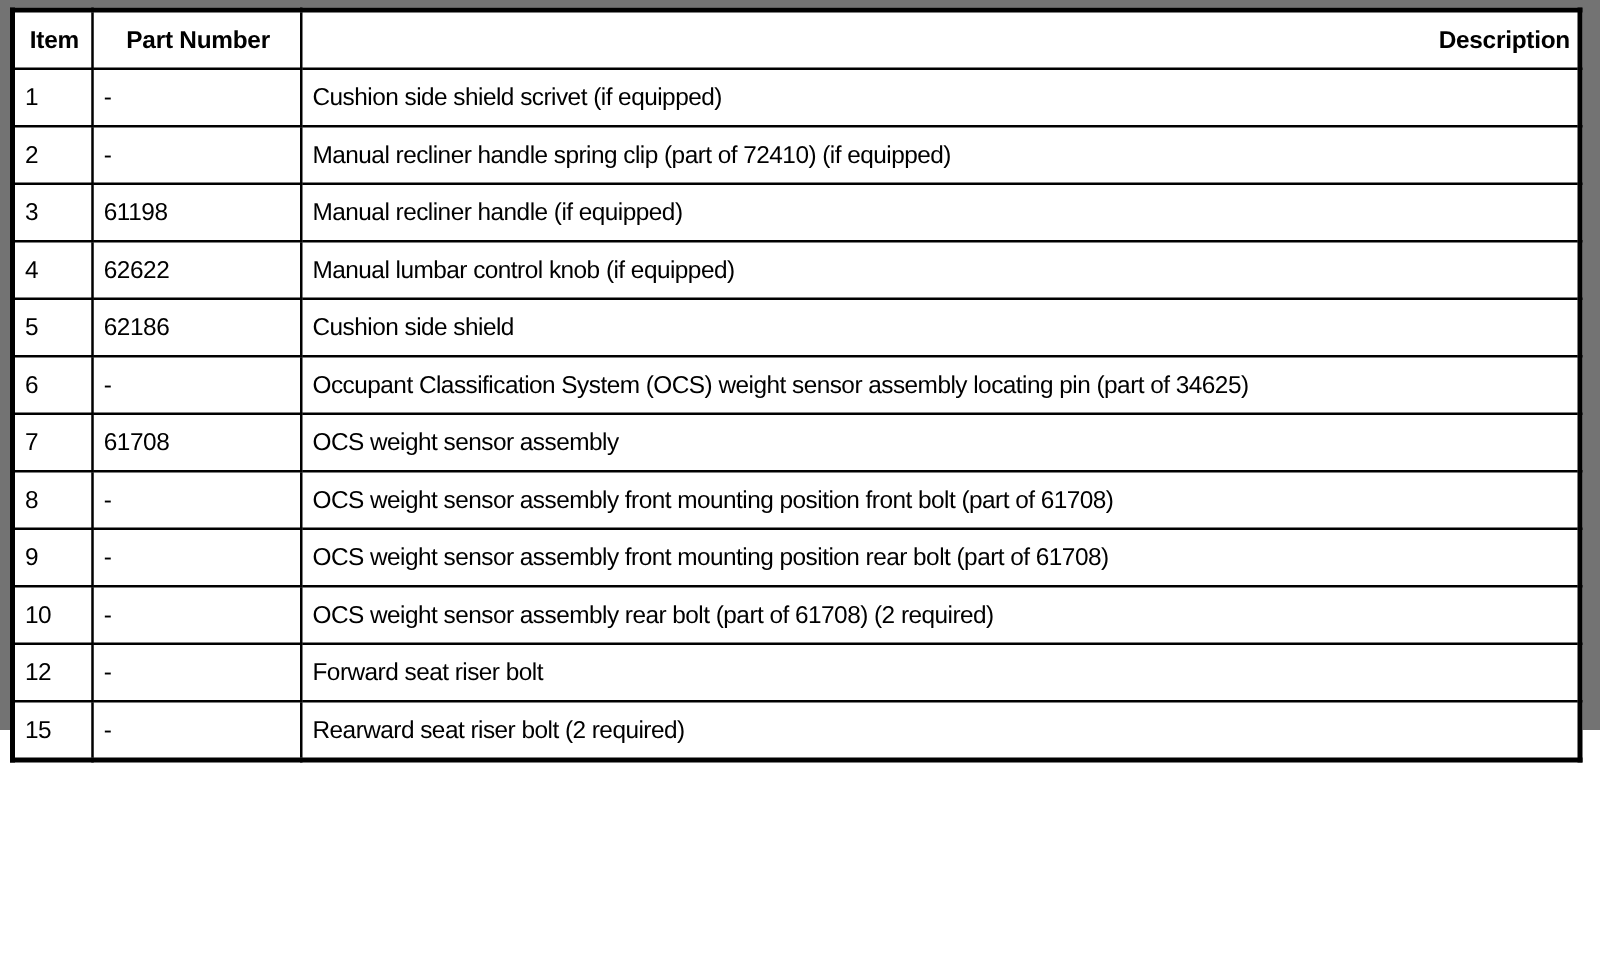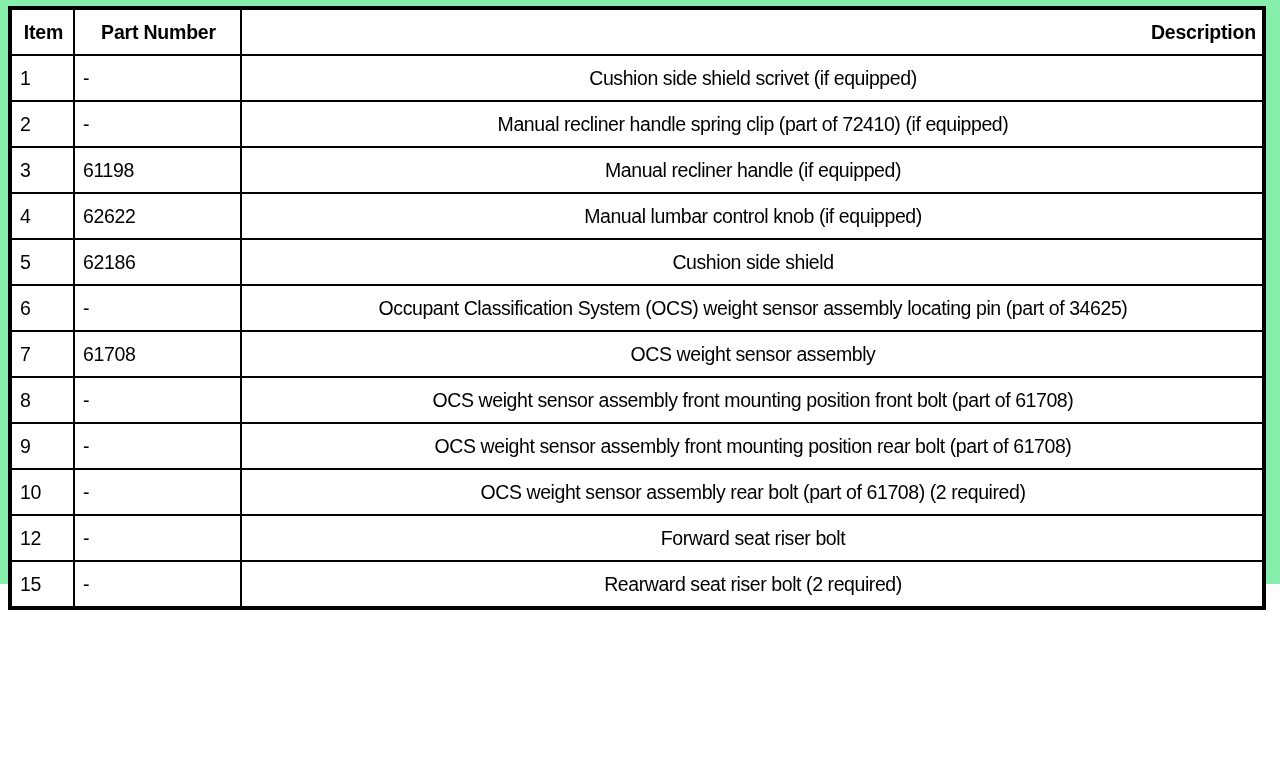--- a/index.html
+++ b/index.html
@@ -12,21 +12,21 @@
   }
   body {
     font-family: "Liberation Sans", "DejaVu Sans", sans-serif;
     color: #000000;
   }
 
   .sheet {
     position: relative;
     width: 1280px;
     height: 584px;
-    background: #86efac;
+    background: #737373;
   }
 
   
   .parts-table {
     position: absolute;
     left: 8px;
     top: 6px;
     width: 1258px;
     border-collapse: collapse;
     table-layout: fixed;
@@ -68,21 +68,20 @@
   td.cell-item,
   td.cell-part,
   td.cell-desc {
     font-weight: normal;
     text-align: left;
   }
 
   
   td.cell-desc {
     letter-spacing: -0.42px;
-    text-align: center;
   }
 </style>
 </head>
 <body>
 
 <div class="sheet">
 
   <table class="parts-table">
     <colgroup>
       <col class="c-item">

